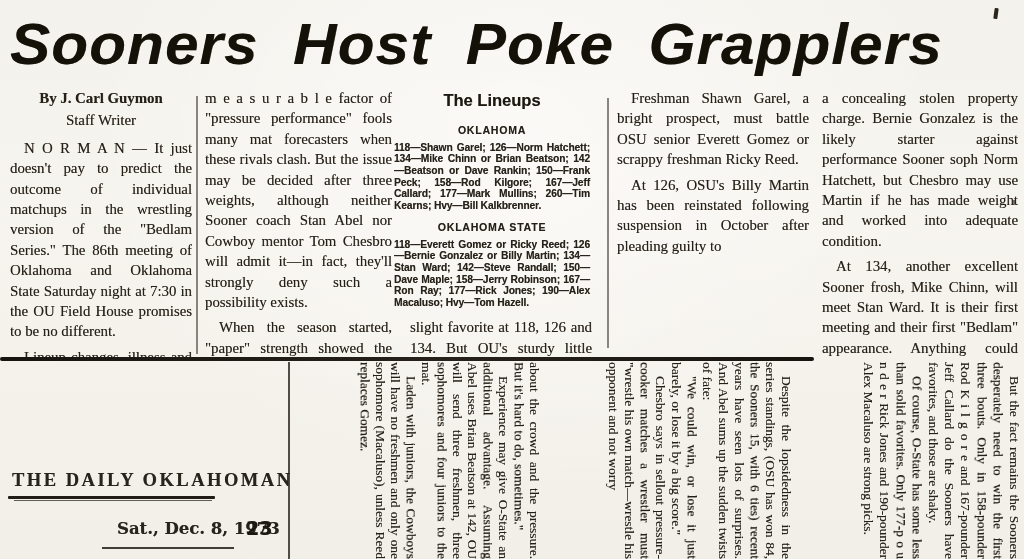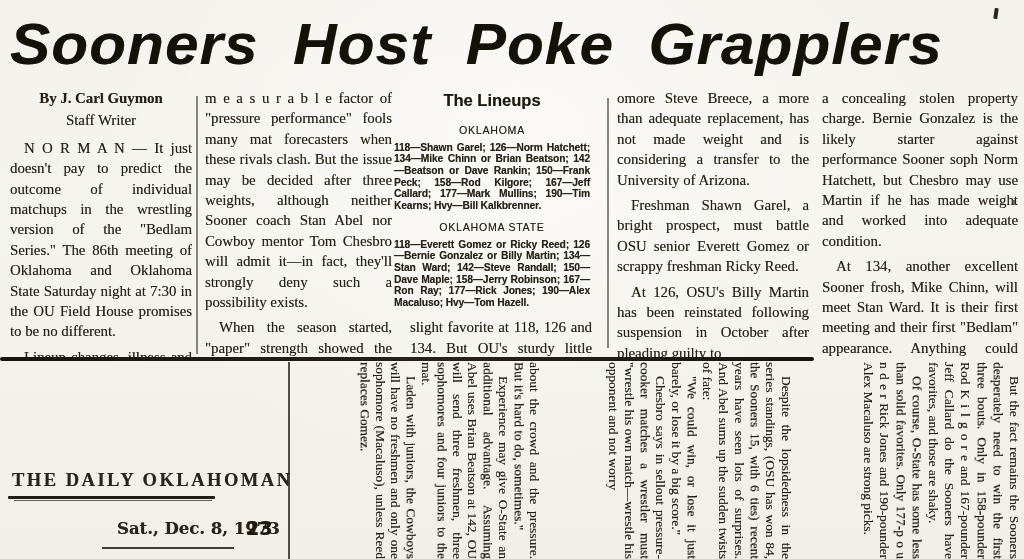--- a/index.html
+++ b/index.html
@@ -39,21 +39,21 @@
 
   .byline{ text-align:center; font-weight:700; text-indent:0 !important; margin-bottom:2px !important; }
   .byline-role{ text-align:center; font-weight:400; text-indent:0 !important; margin-bottom:7px !important; }
 
   
   .lineups-title{
     font-family:"Liberation Sans", sans-serif; font-weight:700;
     font-size:16.5px; text-align:center; margin:2px 0 10px 0; color:#1c180f;
   }
   .team-name{
-    font-family:"Liberation Sans", sans-serif; font-weight:400;
+    font-family:"Liberation Sans", sans-serif; font-weight:700;
     font-size:10.5px; text-align:center; letter-spacing:0.8px; margin:1px 0 1px 0;
   }
   .team-roster{
     font-family:"Liberation Sans", sans-serif; font-weight:700;
     font-size:10.2px; line-height:11.6px; text-align:justify;
     letter-spacing:-0.1px; margin:0 2px 6px 2px; color:#26221a;
   }
   .col3-body{ margin-left:18px !important; margin-top:9px !important; }
 
   
@@ -122,31 +122,30 @@
 
   <div class="col col2 ink">
     <p class="no-indent">m e a s u r a b l e factor of "pressure performance" fools many mat forecasters when these rivals clash. But the issue may be decided after three weights, although neither Sooner coach Stan Abel nor Cowboy mentor Tom Chesbro will admit it—in fact, they'll strongly deny such a possibility exists.</p>
     <p>When the season started, "paper" strength showed the Sooners to be at least a</p>
   </div>
 
   <div class="col col3">
     <div class="lineups-title ink">The Lineups</div>
     <div>
       <div class="team-name ink">OKLAHOMA</div>
-      <div class="team-roster ink">118—Shawn Garel; 126—Norm Hatchett; 134—Mike Chinn or Brian Beatson; 142—Beatson or Dave Rankin; 150—Frank Peck; 158—Rod Kilgore; 167—Jeff Callard; 177—Mark Mullins; 190—Tim Kearns; Hvy—Bill Kalkbrenner.</div>
+      <div class="team-roster ink">118—Shawn Garel; 126—Norm Hatchett; 134—Mike Chinn or Brian Beatson; 142—Beatson or Dave Rankin; 150—Frank Peck; 158—Rod Kilgore; 167—Jeff Callard; 177—Mark Mullins; 260—Tim Kearns; Hvy—Bill Kalkbrenner.</div>
     </div>
     <div>
       <div class="team-name ink">OKLAHOMA STATE</div>
       <div class="team-roster ink">118—Everett Gomez or Ricky Reed; 126—Bernie Gonzalez or Billy Martin; 134—Stan Ward; 142—Steve Randall; 150—Dave Maple; 158—Jerry Robinson; 167—Ron Ray; 177—Rick Jones; 190—Alex Macaluso; Hvy—Tom Hazell.</div>
     </div>
     <p class="no-indent col3-body ink">slight favorite at 118, 126 and 134. But OU's sturdy little man, Gary Breece, suffered a shoulder separation. Replacement soph-</p>
   </div>
 
   <div class="col col4 ink">
-    <p class="no-indent">omore Steve Breece, a more than adequate replacement, has not made weight and is considering a transfer to the University of Arizona.</p>
     <p>Freshman Shawn Garel, a bright prospect, must battle OSU senior Everett Gomez or scrappy freshman Ricky Reed.</p>
     <p>At 126, OSU's Billy Martin has been reinstated following suspension in October after pleading guilty to</p>
   </div>
 
   <div class="col col5 ink">
     <p class="no-indent">a concealing stolen property charge. Bernie Gonzalez is the likely starter against performance Sooner soph Norm Hatchett, but Chesbro may use Martin if he has made weight and worked into adequate condition.</p>
     <p>At 134, another excellent Sooner frosh, Mike Chinn, will meet Stan Ward. It is their first meeting and their first "Bedlam" appearance. Anything could happen.</p>
   </div>
 
   <div class="colrule r1"></div>

